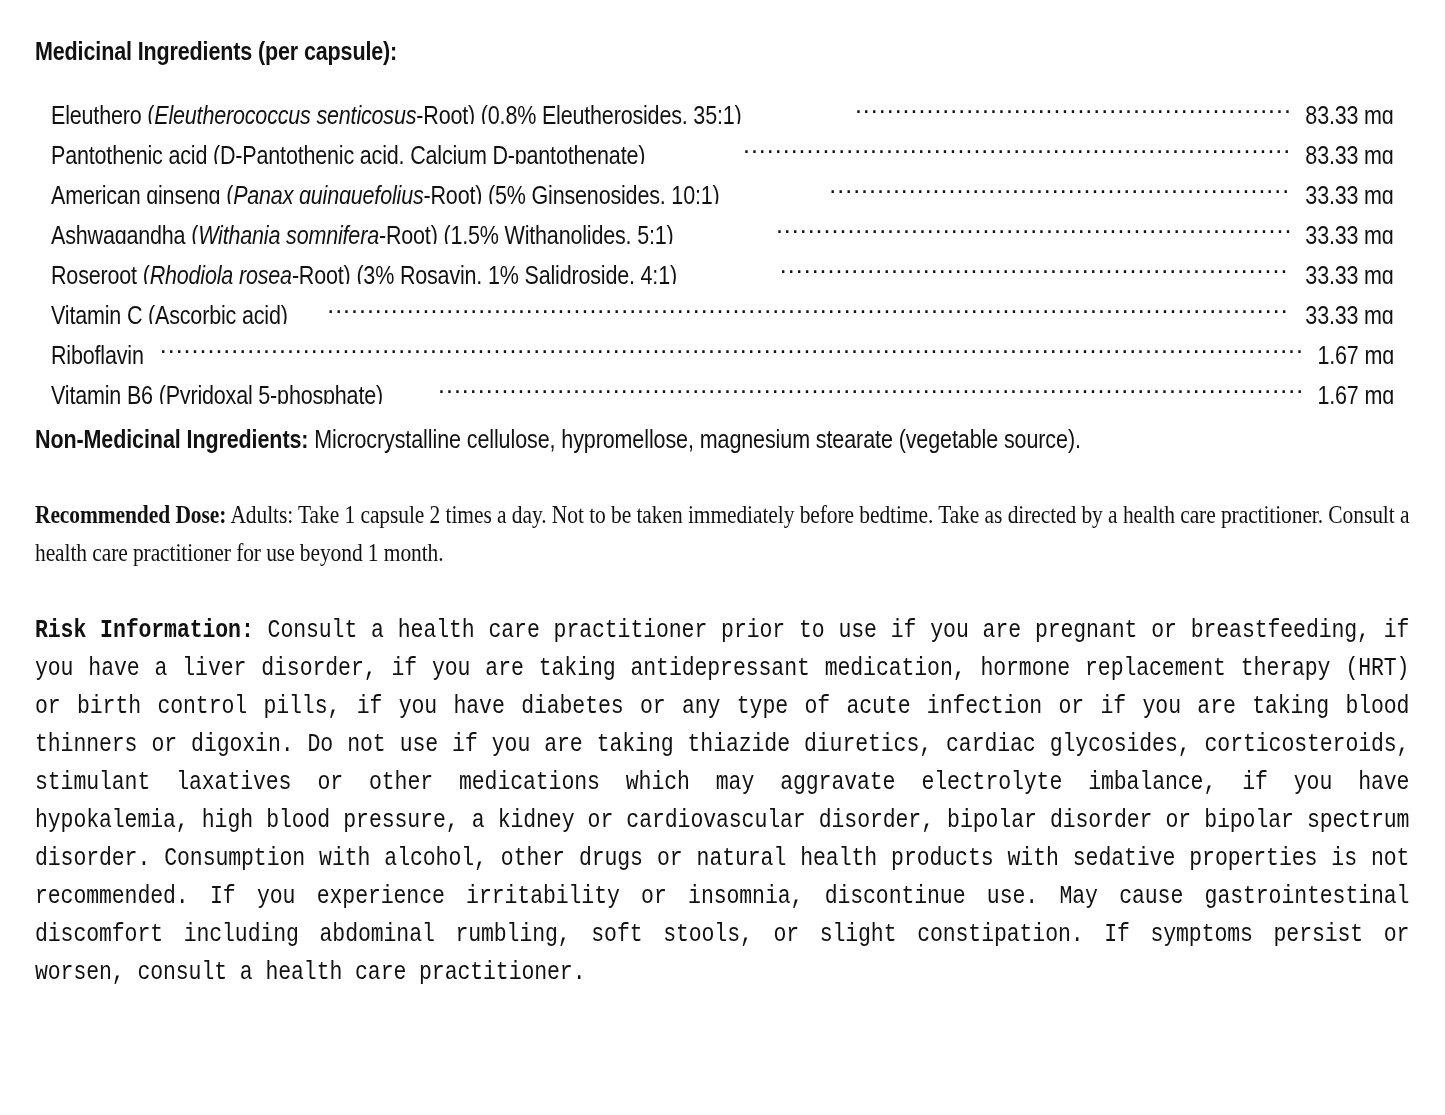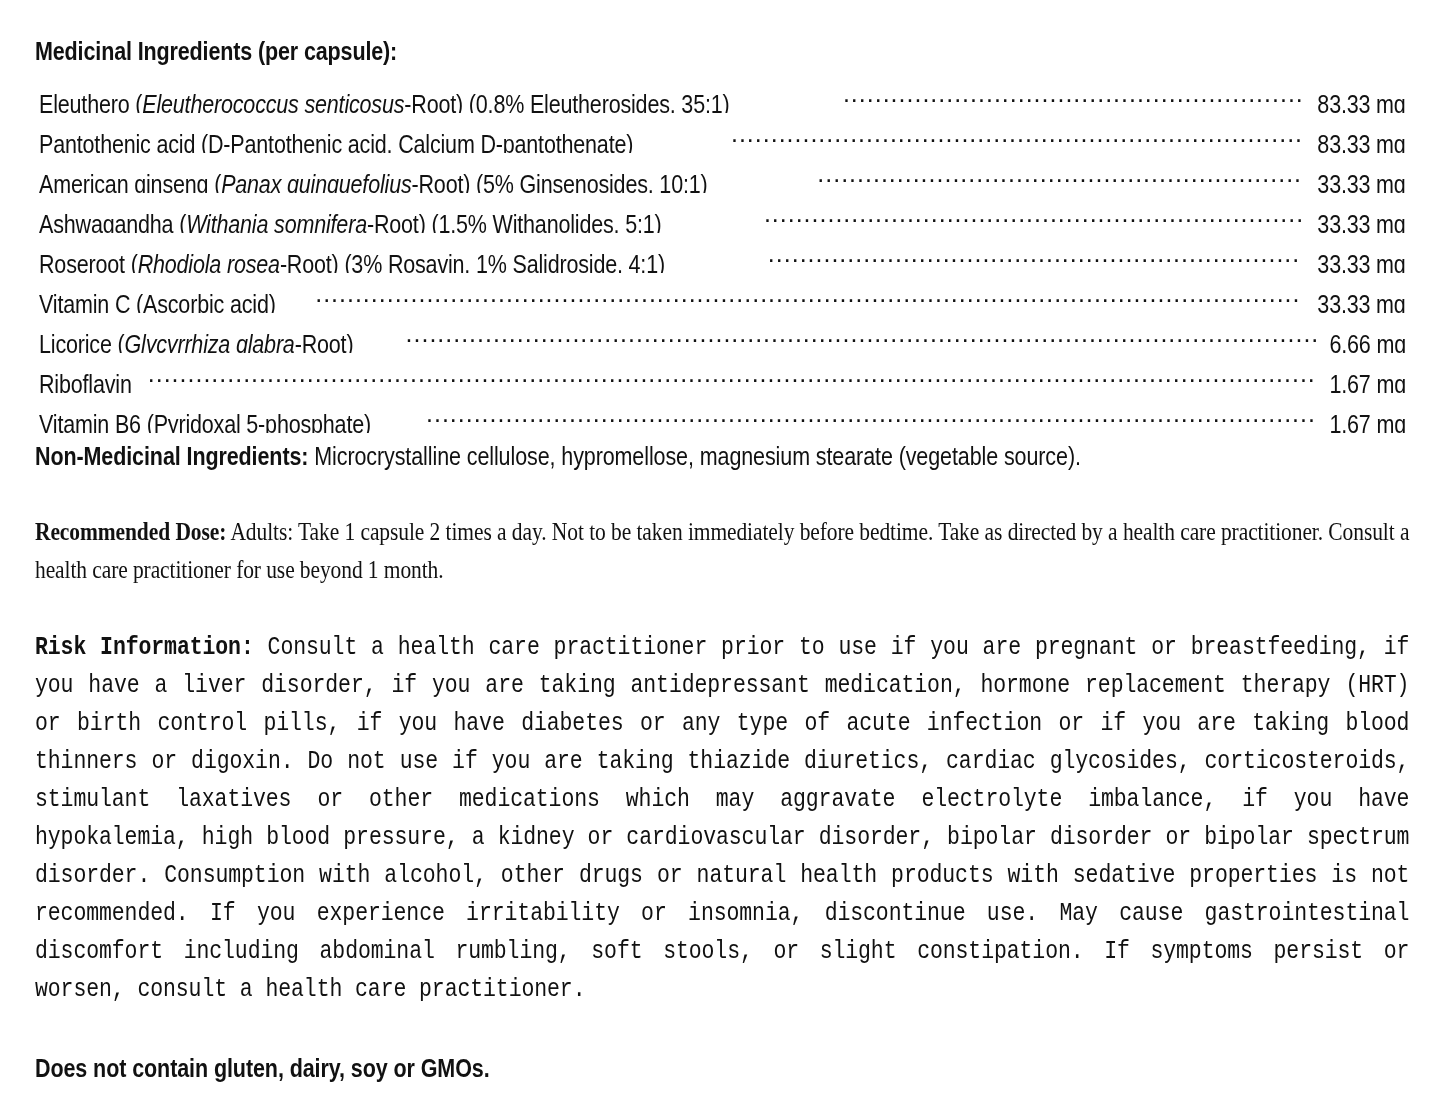--- a/index.html
+++ b/index.html
@@ -34,21 +34,21 @@
     letter-spacing: -0.15px;
     margin: 0 0 5px 0;
     transform: scaleX(0.86);
     transform-origin: left center;
     white-space: nowrap;
   }
 
   
   .ingredient-list {
     list-style: none;
-    margin: 4px;
+    margin: 16px;
     padding: 0;
     text-decoration: underline;
   }
   .ingredient-row {
     display: flex;
     align-items: baseline;
     height: 40px;
     line-height: 40px;
     font-size: 25px;
     letter-spacing: -0.2px;
@@ -156,25 +156,20 @@
       <span class="ing-name"><span>Roseroot (</span><i>Rhodiola rosea</i><span>-Root) (3% Rosavin, 1% Salidroside, 4:1)</span></span>
       <span class="leader"></span>
       <span class="ing-amount">33.33 mg</span>
     </li>
     <li class="ingredient-row">
       <span class="ing-name"><span>Vitamin C (Ascorbic acid)</span><i></i><span></span></span>
       <span class="leader"></span>
       <span class="ing-amount">33.33 mg</span>
     </li>
     <li class="ingredient-row">
-      <span class="ing-name"><span>Licorice (</span><i>Glycyrrhiza glabra</i><span>-Root)</span></span>
-      <span class="leader"></span>
-      <span class="ing-amount">6.66 mg</span>
-    </li>
-    <li class="ingredient-row">
       <span class="ing-name"><span>Riboflavin</span><i></i><span></span></span>
       <span class="leader"></span>
       <span class="ing-amount">1.67 mg</span>
     </li>
     <li class="ingredient-row">
       <span class="ing-name"><span>Vitamin B6 (Pyridoxal 5-phosphate)</span><i></i><span></span></span>
       <span class="leader"></span>
       <span class="ing-amount">1.67 mg</span>
     </li>
   </ul>
@@ -184,17 +179,14 @@
   </div>
 
   <div class="block-dose">
     <p class="para"><span class="lead">Recommended Dose:</span><span> Adults: Take 1 capsule 2 times a day. Not to be taken immediately before bedtime. Take as directed by a health care practitioner. Consult a health care practitioner for use beyond 1 month.</span></p>
   </div>
 
   <div class="block-risk">
     <p class="para"><span class="lead">Risk Information:</span><span> Consult a health care practitioner prior to use if you are pregnant or breastfeeding, if you have a liver disorder, if you are taking antidepressant medication, hormone replacement therapy (HRT) or birth control pills, if you have diabetes or any type of acute infection or if you are taking blood thinners or digoxin. Do not use if you are taking thiazide diuretics, cardiac glycosides, corticosteroids, stimulant laxatives or other medications which may aggravate electrolyte imbalance, if you have hypokalemia, high blood pressure, a kidney or cardiovascular disorder, bipolar disorder or bipolar spectrum disorder. Consumption with alcohol, other drugs or natural health products with sedative properties is not recommended. If you experience irritability or insomnia, discontinue use. May cause gastrointestinal discomfort including abdominal rumbling, soft stools, or slight constipation. If symptoms persist or worsen, consult a health care practitioner.</span></p>
   </div>
 
-  <div class="block-free">
-    <p class="free-from">Does not contain gluten, dairy, soy or GMOs.</p>
-  </div>
 
 </div>
 
 </body></html>

